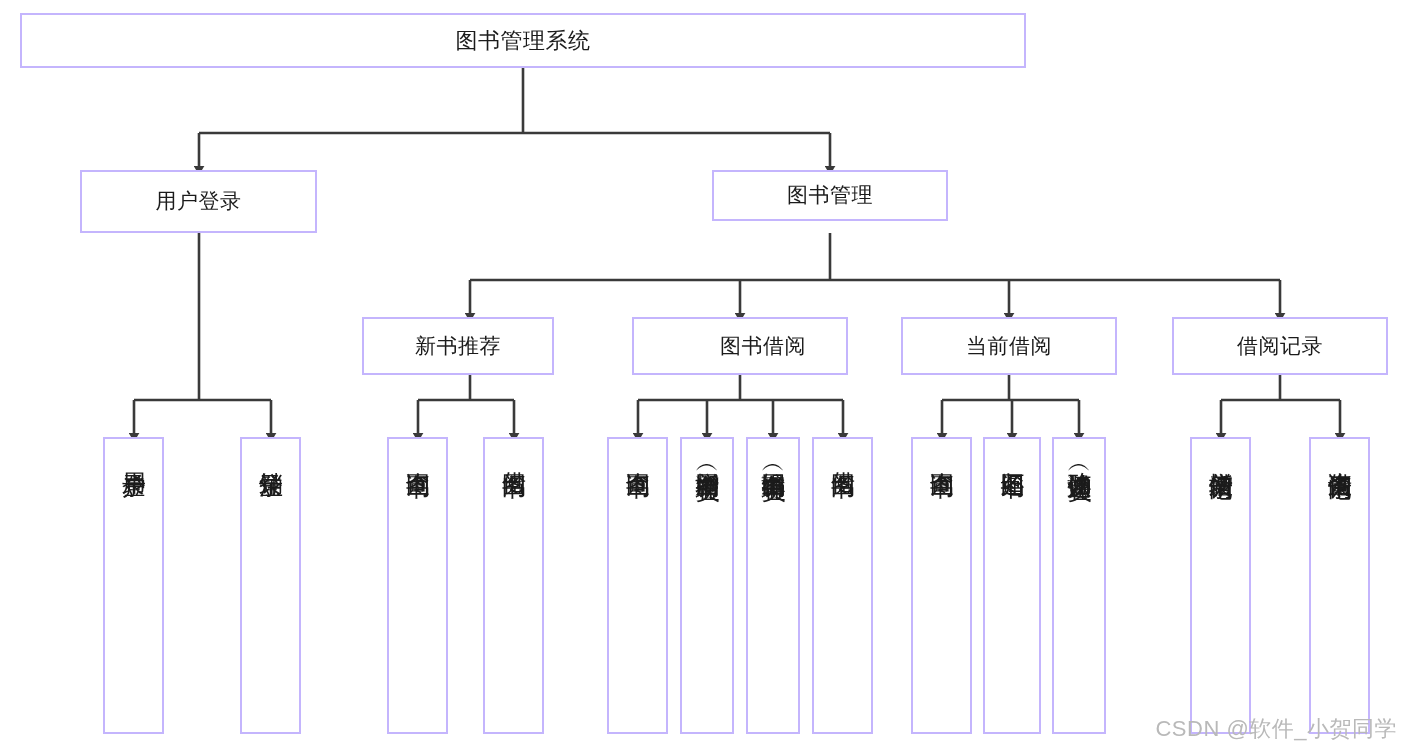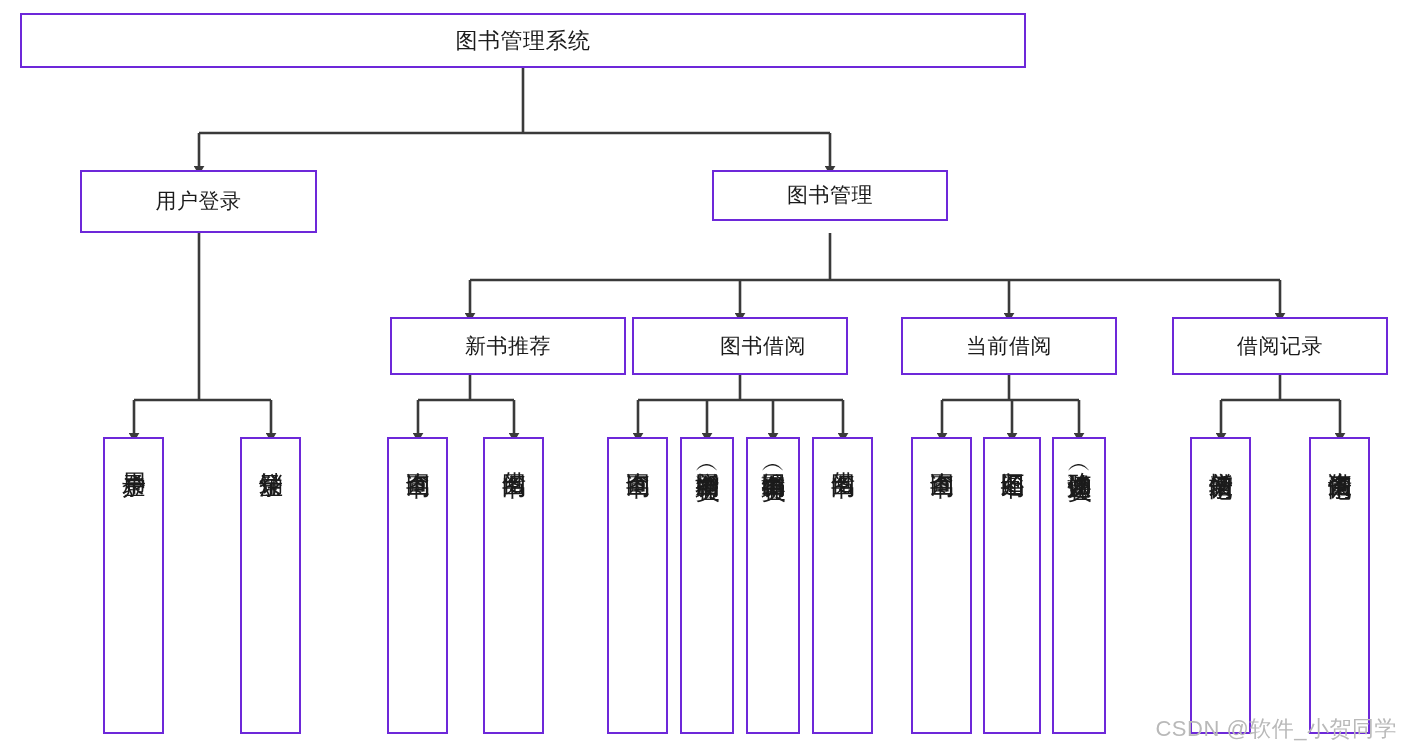--- a/index.html
+++ b/index.html
@@ -23,21 +23,21 @@
     left: 0;
     top: 0;
     width: 1405px;
     height: 747px;
     pointer-events: none;
   }
   .node {
     position: absolute;
     box-sizing: border-box;
     background: #ffffff;
-    border: 2px solid #6d28d9;
+    border: 2px solid #c4b5fd;
     display: flex;
     align-items: center;
     justify-content: center;
     color: #1b1b1b;
     z-index: 3;
   }
   .node .label {
     display: block;
     line-height: 1.08;
     text-align: center;
@@ -127,21 +127,21 @@
     <span class="label">图书管理系统</span>
   </div>
 
   <div class="node horizontal" style="left: 80px; top: 170px; width: 237px; height: 63px;">
     <span class="label">用户登录</span>
   </div>
   <div class="node horizontal" style="left: 712px; top: 170px; width: 236px; height: 51px;">
     <span class="label">图书管理</span>
   </div>
 
-  <div class="node horizontal" style="left: 362px; top: 317px; width: 236px; height: 58px; margin-left: 28px;">
+  <div class="node horizontal" style="left: 362px; top: 317px; width: 192px; height: 58px;">
     <span class="label">新书推荐</span>
   </div>
   <div class="node horizontal" style="left: 632px; top: 317px; width: 216px; height: 58px; padding-left: 46px;">
     <span class="label">图书借阅</span>
   </div>
   <div class="node horizontal" style="left: 901px; top: 317px; width: 216px; height: 58px;">
     <span class="label">当前借阅</span>
   </div>
   <div class="node horizontal" style="left: 1172px; top: 317px; width: 216px; height: 58px;">
     <span class="label">借阅记录</span>

